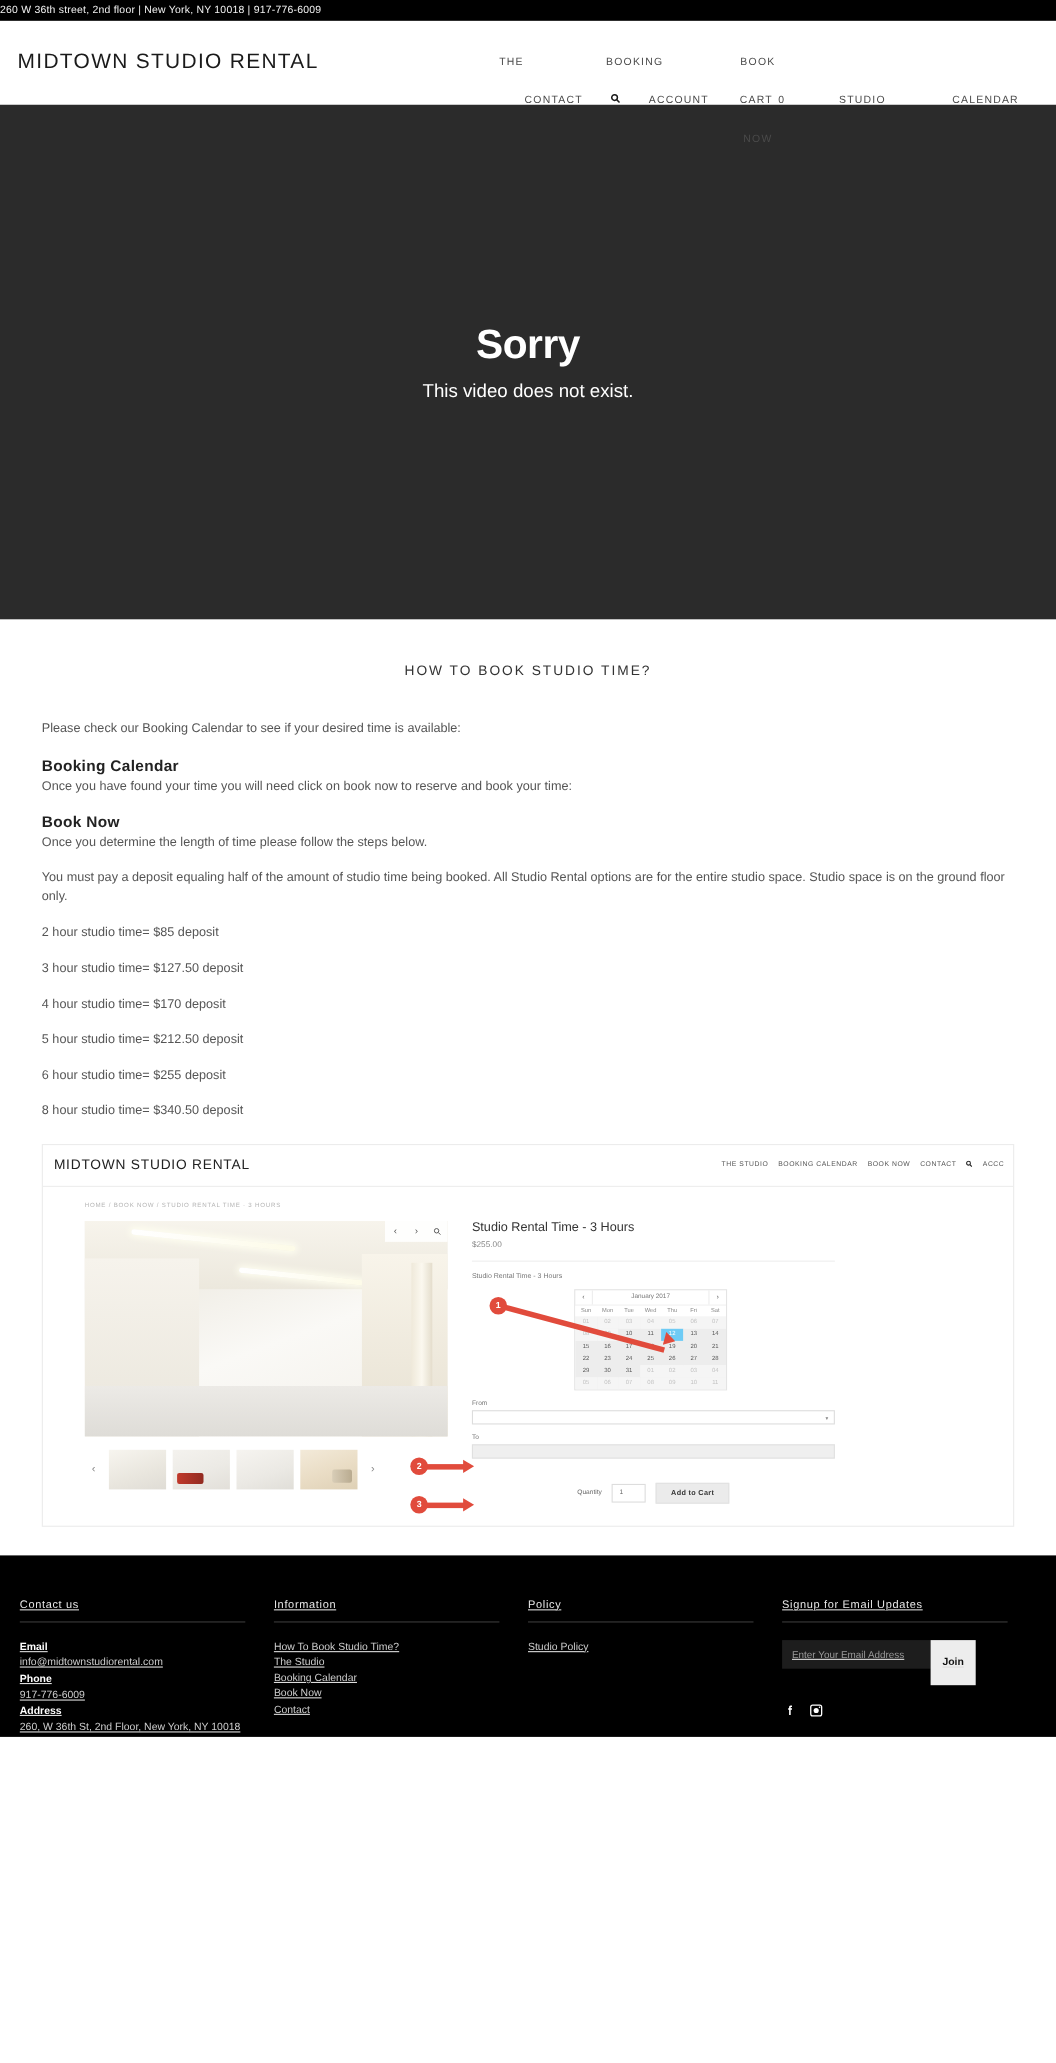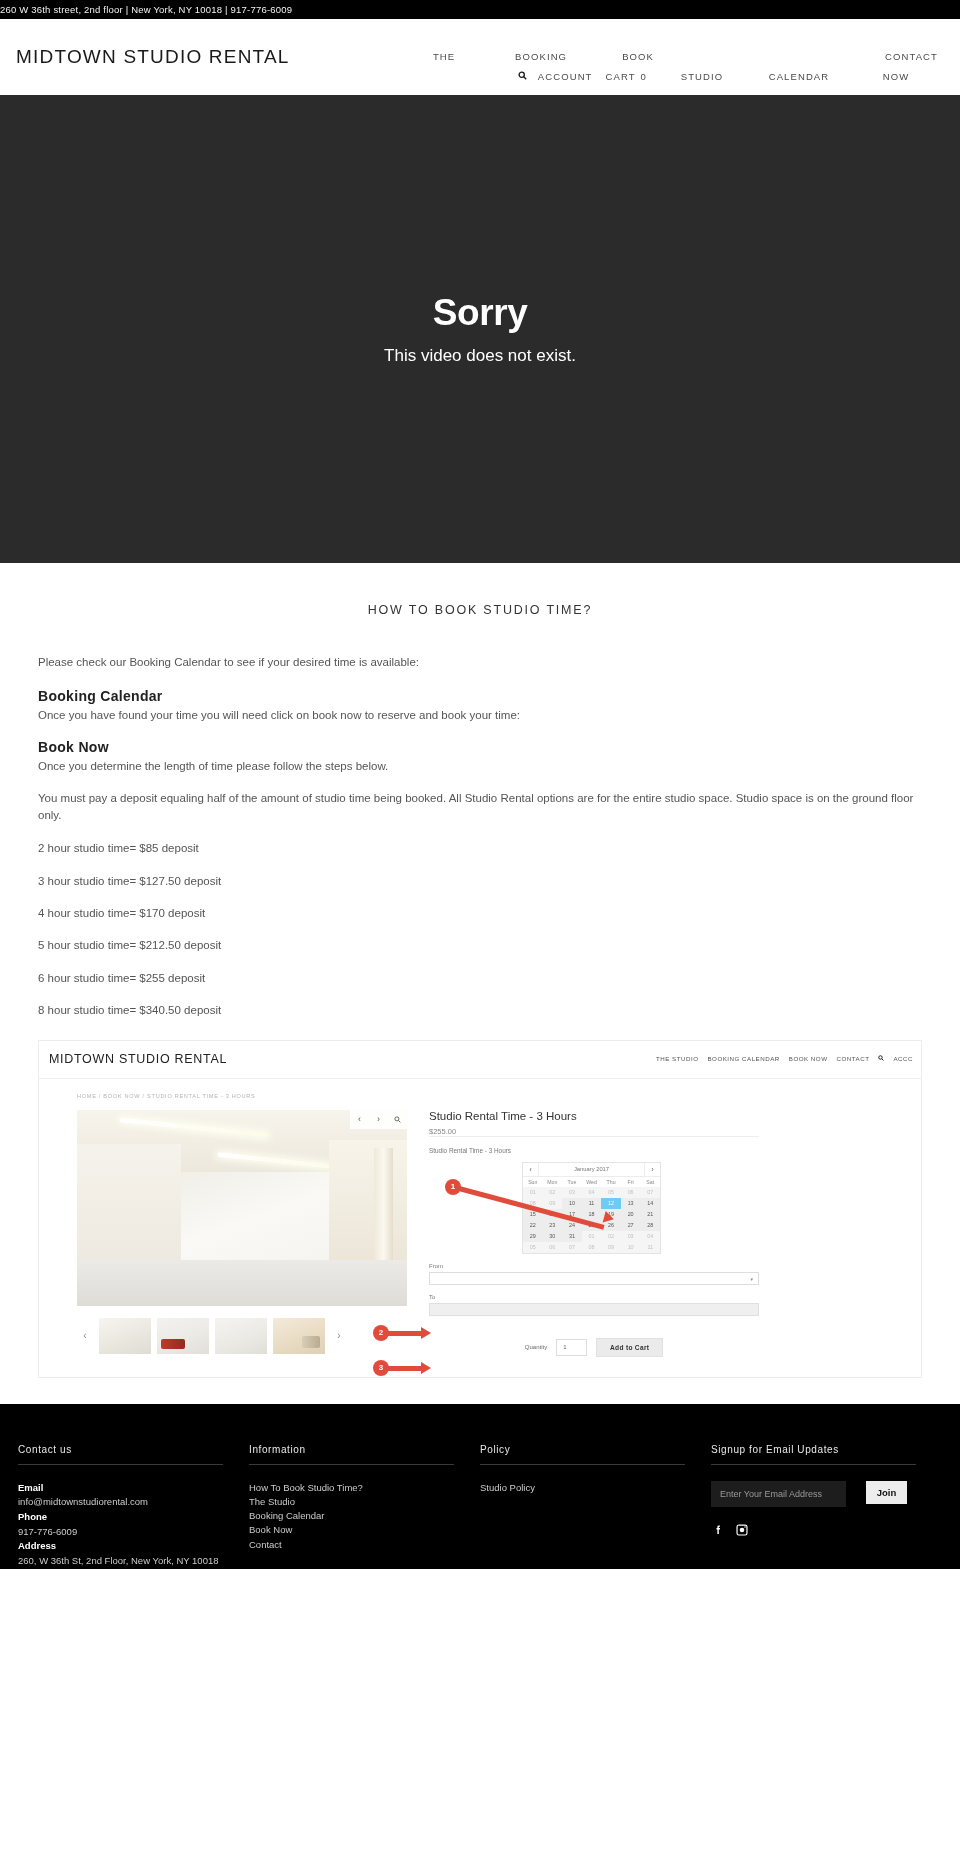--- a/index.html
+++ b/index.html
@@ -42,21 +42,21 @@
   }
   .main-nav {
     position: absolute;
     right: 16px;
     top: 28px;
     width: 560px;
     display: flex;
     flex-wrap: wrap;
     justify-content: flex-end;
     align-items: flex-start;
-    gap: 1px;
+    gap: 16px;
   }
   .nav-link {
     font-size: 9.5px;
     letter-spacing: 1.1px;
     color: #4a4a4a;
     text-transform: uppercase;
     white-space: nowrap;
     text-align: center;
     line-height: 19px;
     cursor: pointer;
@@ -243,21 +243,21 @@
     content:""; position:absolute; left:4px; bottom:5px; width:24px; height:10px;
     background: linear-gradient(90deg,#c0392b,#922b21); border-radius:2px;
   }
   .th4::after {
     content:""; position:absolute; right:5px; bottom:6px; width:18px; height:12px;
     background: linear-gradient(90deg,#d8cdb7,#b9ab90); border-radius:2px;
   }
 
   .shot-right { width: 330px; position: relative; }
   .prod-title { font-size: 11.5px; color: #333333; margin-bottom: 5px; }
-  .prod-price { font-size: 7.5px; color: #888888; border-bottom: 1px solid #eeeeee; }
+  .prod-price { font-size: 7.5px; color: #888888; padding-bottom: 10px; border-bottom: 1px solid #eeeeee; }
   .prod-variant { font-size: 6.4px; color: #777777; margin: 10px 0 8px 0; }
 
   
   .cal {
     width: 139px; margin-left: 93px;
     border: 1px solid #e4e4e4; background: #ffffff;
     font-size: 5.6px; color: #666;
   }
   .cal-head {
     display: flex; align-items: center; height: 14px; border-bottom: 1px solid #ededed;
@@ -313,38 +313,38 @@
     border-top: 6px solid transparent; border-bottom: 6px solid transparent;
     border-left: 10px solid #e14b3c;
   }
 
   
   .footer {
     background: #000000; color: #dddddd; margin-top: 26px;
     padding: 40px 18px 0 18px;
     display: flex; gap: 0;
   }
-  .f-col { width: 234px; padding-right: 26px; }
+  .f-col { width: 234px; padding-right: 26px; text-decoration: underline; }
   .f-head {
     font-size: 10px; color: #e8e8e8; letter-spacing: .6px;
     padding-bottom: 9px; border-bottom: 1px solid #3a3a3a; margin-bottom: 16px;
   }
   .f-strong { font-size: 9.5px; font-weight: bold; color: #ffffff; line-height: 1.55; }
   .f-text { font-size: 9.5px; color: #cccccc; line-height: 1.55; }
   .f-link { font-size: 9.5px; color: #cccccc; line-height: 1.5; display: block; cursor: pointer; }
   .signup { display: flex; margin-top: 2px; }
   .signup-input {
     width: 135px; height: 26px; background: #1d1d1d; border: none;
     color: #9a9a9a; font-size: 9px; padding: 0 9px;
     display: flex; align-items: center; cursor: text;
   }
   .join-btn {
-    width: 41px; height: 23px; background: #ededed; color: #111111;
+    width: 41px; height: 41px; background: #ededed; color: #111111;
     font-size: 9.5px; font-weight: bold; display: flex; align-items: center;
-    justify-content: center; cursor: pointer; margin-left: 20px;
+    justify-content: center; cursor: pointer;
   }
   .socials { display: flex; gap: 10px; margin-top: 16px; }
   .soc { width: 14px; height: 14px; cursor: pointer; }
 </style>
 </head>
 <body>
 
 <div class="announce">
   <span>260 W 36th street, 2nd floor | New York, NY 10018 | 917-776-6009</span>
 </div>

